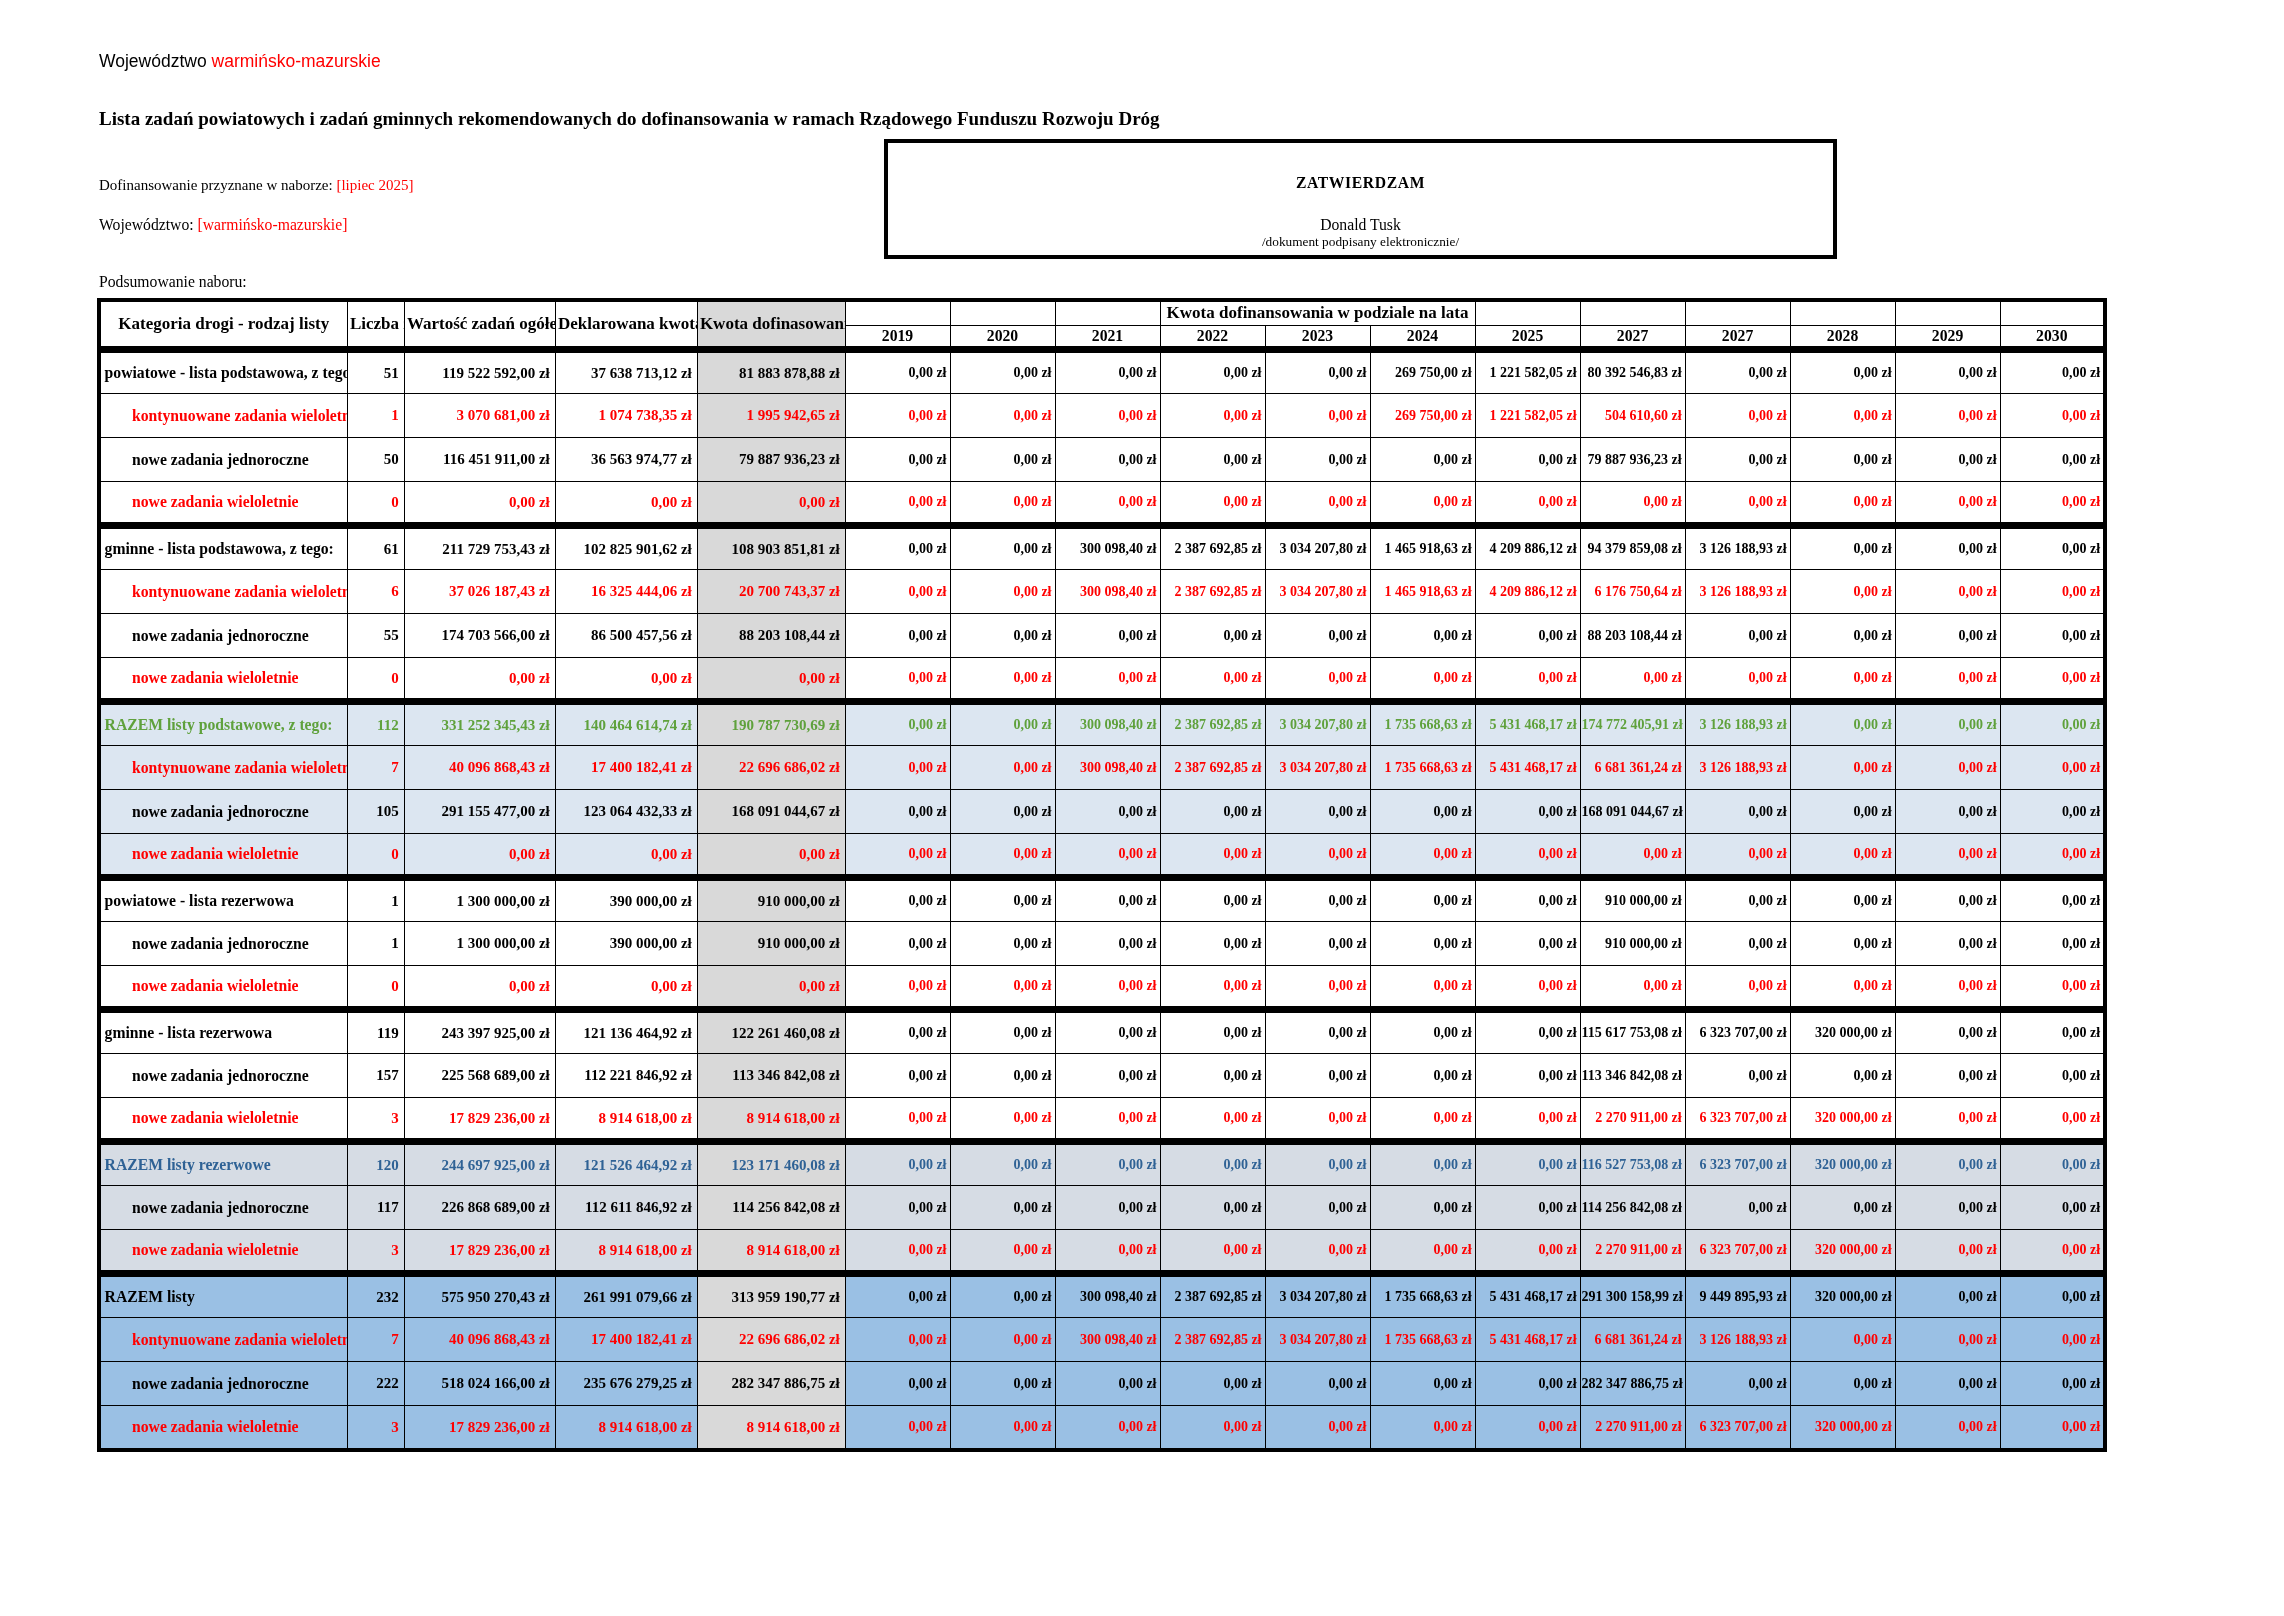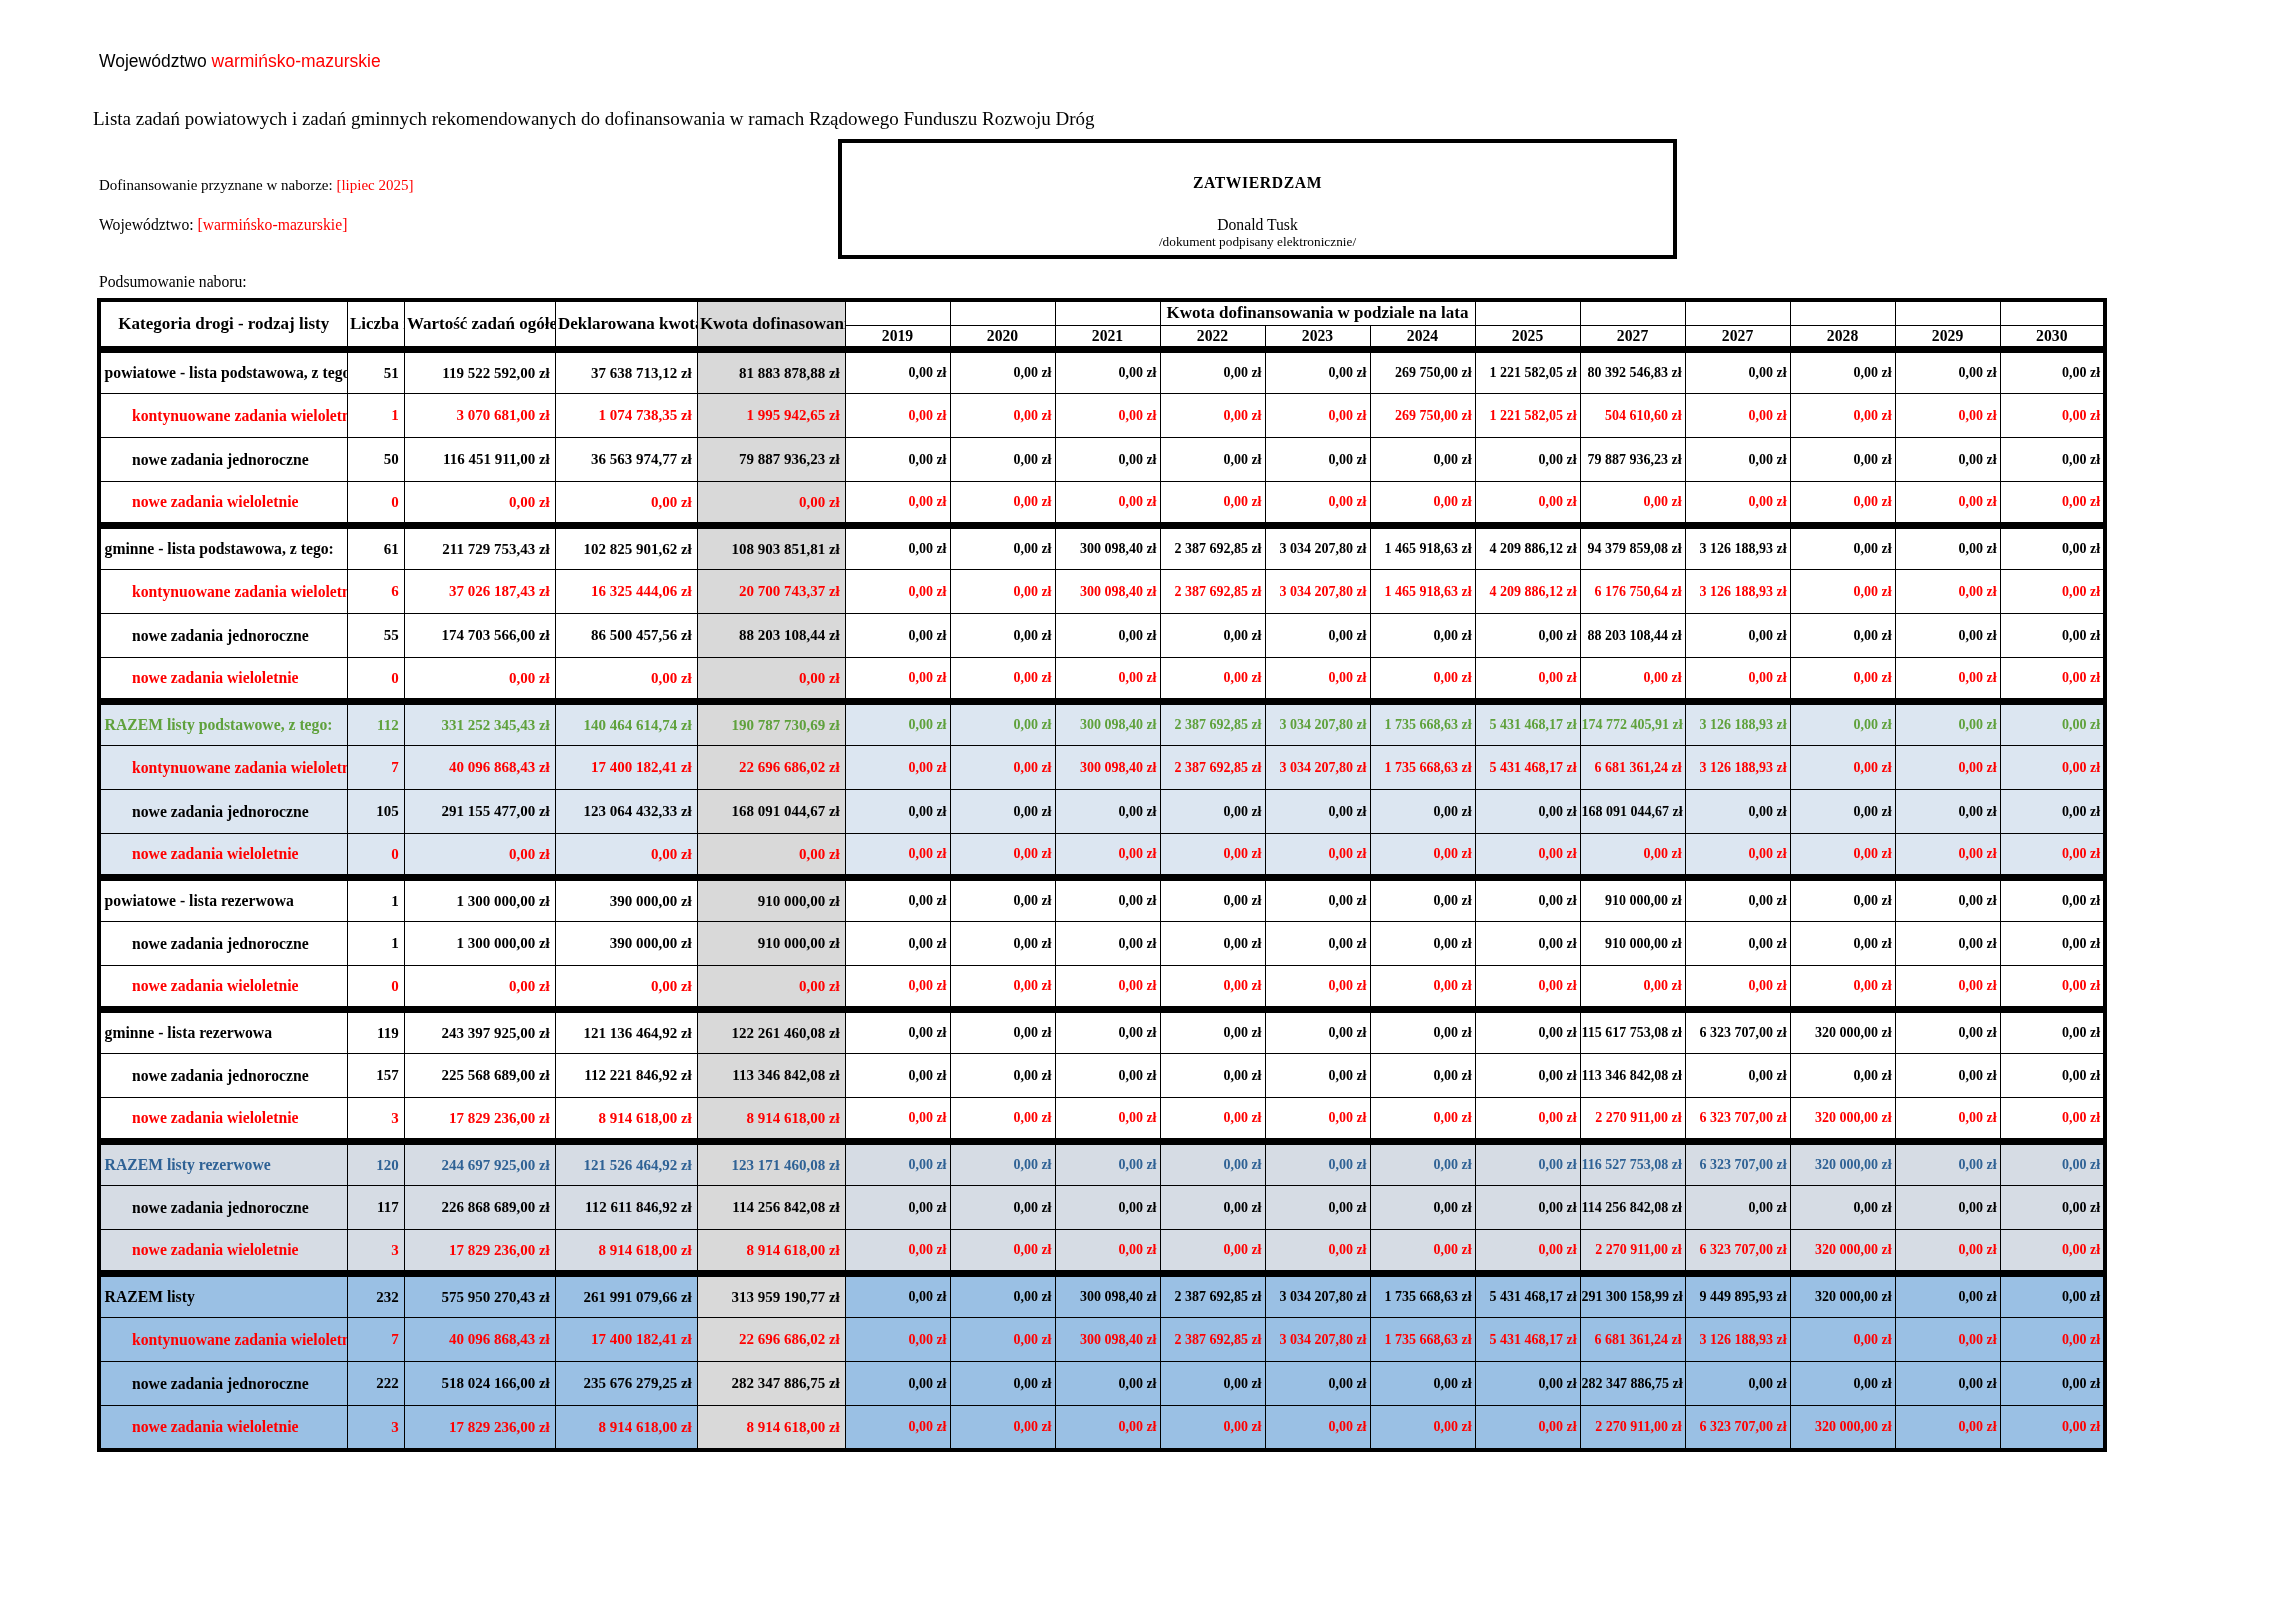--- a/index.html
+++ b/index.html
@@ -17,29 +17,29 @@
     position:relative;width:2284px;height:1616px;background:#fff;
     font-family:"Liberation Serif","DejaVu Serif",serif;color:#000;
   }
   .region-line{
     position:absolute;left:99px;top:51px;
     font-family:"Liberation Sans","DejaVu Sans",sans-serif;
     font-size:17.5px;
   }
   .region-line .red{color:var(--red);}
   .doc-title{
-    position:absolute;left:93px;top:108px;
-    font-size:19px;font-weight:normal;
+    position:absolute;left:99px;top:108px;
+    font-size:19px;font-weight:bold;
   }
   .info-nabor{position:absolute;left:99px;top:177px;font-size:15px;}
   .info-woj{position:absolute;left:99px;top:216px;font-size:15.7px;text-align:center;}
   .info-red{color:var(--red);}
   .summary-label{position:absolute;left:99px;top:273px;font-size:15.7px;}
   .approval-box{
-    position:absolute;left:838px;top:139px;width:839px;height:120px;
+    position:absolute;left:884px;top:139px;width:953px;height:120px;
     border:4.2px solid #000;display:flex;flex-direction:column;align-items:center;
   }
   .approval-title{margin-top:31px;font-size:15.7px;font-weight:bold;letter-spacing:0.6px;}
   .approval-spacer{flex:1;}
   .approval-name{font-size:15.7px;}
   .approval-note{font-size:13.3px;margin-bottom:4.8px;}
 
   table.summary{
     position:absolute;left:97px;top:298px;
     border-collapse:collapse;table-layout:fixed;width:2009px;

